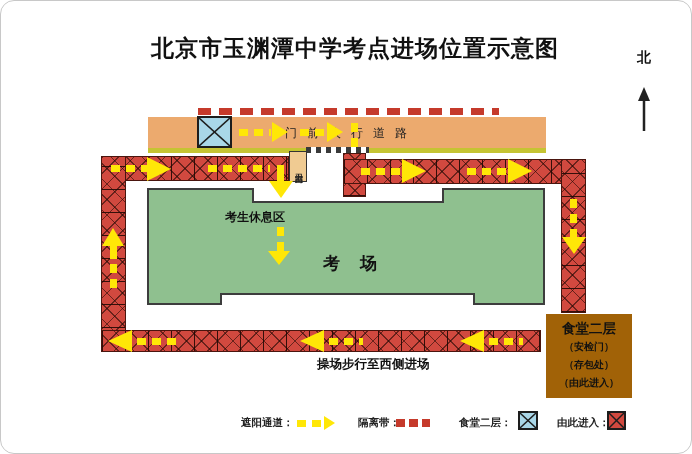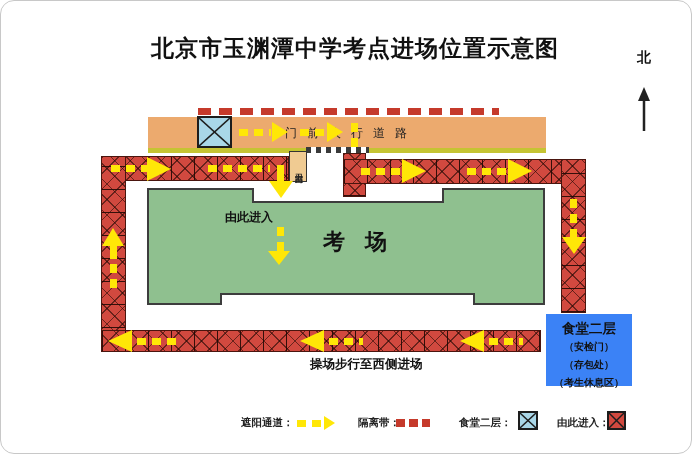--- a/index.html
+++ b/index.html
@@ -47,26 +47,26 @@
   .head-right-sm{border-left:16px solid #ffe707;border-top:10px solid transparent;border-bottom:10px solid transparent;}
   .head-right-lg{border-left:24px solid #ffe707;border-top:12px solid transparent;border-bottom:12px solid transparent;}
   .head-left-lg{border-right:24px solid #ffe707;border-top:11px solid transparent;border-bottom:11px solid transparent;}
   .head-down-lg{border-top:17px solid #ffe707;border-left:12px solid transparent;border-right:12px solid transparent;}
   .head-down-md{border-top:14px solid #ffe707;border-left:11px solid transparent;border-right:11px solid transparent;}
   .head-up-lg{border-bottom:18px solid #ffe707;border-left:11px solid transparent;border-right:11px solid transparent;}
   .head-right-xs{border-left:11px solid #ffe707;border-top:7px solid transparent;border-bottom:7px solid transparent;}
 
   
   #enter-note{left:224px;top:208px;font-size:12px;font-weight:bold;}
-  #hall-label{left:322px;top:226px;font-size:22px;font-weight:bold;letter-spacing:20px;}
-  #canteen{left:545px;top:313px;width:86px;height:72px;background:#3b82f6;text-align:center;
+  #hall-label{left:322px;top:251px;font-size:17px;font-weight:bold;letter-spacing:20px;}
+  #canteen{left:545px;top:313px;width:86px;height:84px;background:#a16207;text-align:center;
     font-weight:bold;color:#111;padding-top:5px;box-sizing:border-box;}
   #canteen .t{font-size:13.5px;line-height:19px;}
   #canteen .s{font-size:10px;line-height:18px;}
-  #playground-note{left:309px;top:355px;font-size:12.5px;font-weight:bold;}
+  #playground-note{left:316px;top:355px;font-size:12.5px;font-weight:bold;}
 
   
   .leg-label{top:415px;font-size:10.5px;font-weight:bold;color:#222;}
   #legend-route-dash{left:296px;top:419px;width:26px;}
   #legend-barrier-dash{left:395px;top:418px;width:34px;height:8px;
     background:repeating-linear-gradient(90deg,#c53a2b 0 9px,transparent 9px 13px);}
   #legend-checkpoint-box{left:517px;top:410px;width:20px;height:19px;background:#a9d7e8;}
   #legend-shade-box{left:606px;top:410px;width:19px;height:19px;background:#d1493f;}
   svg{display:block;}
 </style>
@@ -116,21 +116,21 @@
   <div class="abs hatch hatch-v" style="left:342px;top:152px;width:23px;height:44px;"></div>
   <div class="abs hatch hatch-h" style="left:342px;top:158px;width:243px;height:25px;"></div>
   <div class="abs hatch hatch-v" style="left:560px;top:158px;width:25px;height:154px;"></div>
 
   <div class="abs ydash-h" style="left:110px;top:164px;width:36px;"></div>
   <div class="abs head head-right-lg" style="left:146px;top:156px;"></div>
   <div class="abs ydash-h" style="left:207px;top:164px;width:62px;"></div>
   <div class="abs ysolid" style="left:276px;top:164px;width:7px;height:16px;"></div>
   <div class="abs head head-down-lg" style="left:268px;top:180px;"></div>
 
-  <div id="enter-note" class="abs txt">由此进入</div>
+  <div id="enter-note" class="abs txt">考生休息区</div>
   <div class="abs ydash-v" style="left:276px;top:226px;height:24px;"></div>
   <div class="abs head head-down-md" style="left:267px;top:250px;"></div>
 
   <div class="abs ydash-h" style="left:360px;top:167px;width:40px;"></div>
   <div class="abs head head-right-lg" style="left:401px;top:158px;"></div>
   <div class="abs ydash-h" style="left:466px;top:167px;width:40px;"></div>
   <div class="abs head head-right-lg" style="left:507px;top:158px;"></div>
 
   <div class="abs ydash-v" style="left:569px;top:198px;height:38px;"></div>
   <div class="abs head head-down-lg" style="left:561px;top:236px;"></div>
@@ -143,21 +143,21 @@
   <div class="abs ydash-h" style="left:488px;top:337px;width:34px;"></div>
 
   <div class="abs head head-up-lg" style="left:101px;top:227px;"></div>
   <div class="abs ysolid" style="left:109px;top:245px;width:7px;height:13px;"></div>
   <div class="abs ydash-v" style="left:109px;top:263px;height:30px;"></div>
 
   <div id="canteen" class="abs">
     <div class="t">食堂二层</div>
     <div class="s">（安检门）</div>
     <div class="s">（存包处）</div>
-    <div class="s">（考生休息区）</div>
+    <div class="s">（由此进入）</div>
   </div>
 
   <div id="playground-note" class="abs txt">操场步行至西侧进场</div>
 
   <div class="abs txt leg-label" style="left:240px;">遮阳通道：</div>
   <div id="legend-route-dash" class="abs ydash-h"></div>
   <div class="abs head head-right-xs" style="left:323px;top:415px;"></div>
 
   <div class="abs txt leg-label" style="left:357px;text-align:right;">隔离带：</div>
   <div id="legend-barrier-dash" class="abs"></div>

